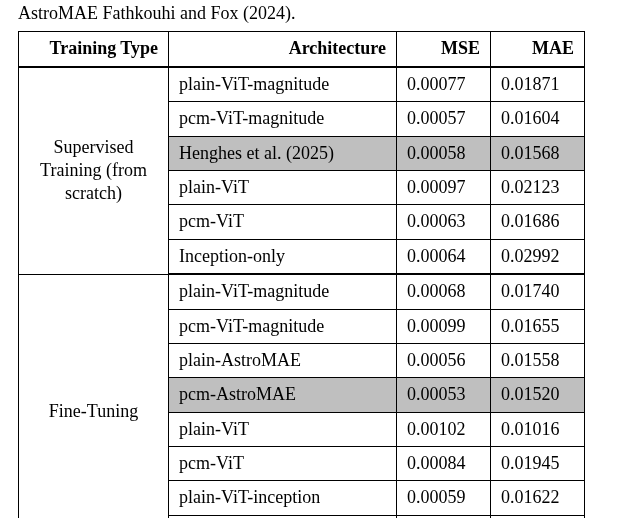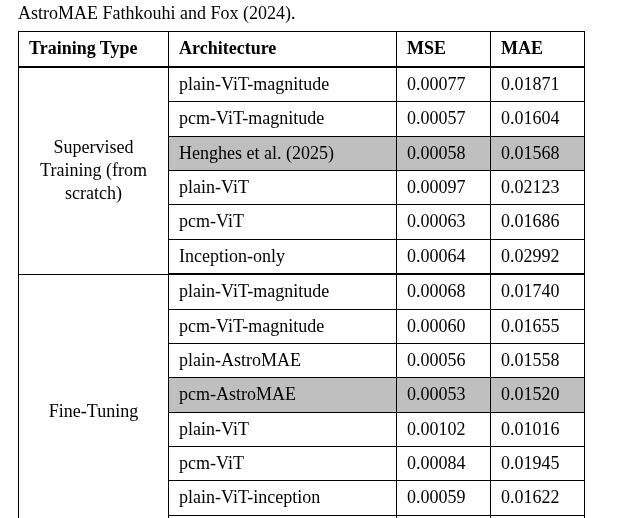--- a/index.html
+++ b/index.html
@@ -39,23 +39,24 @@
     th, td {
       border: 1px solid #000000;
       padding: 5px 10px;
       font-size: 18px;
       line-height: 1.3;
       text-align: left;
       vertical-align: middle;
     }
     th {
       font-weight: bold;
+      text-align: right;
     }
     th.train-col {
-      text-align: left;
+      text-align: right;
       vertical-align: middle;
       border-bottom-width: 2px;
       margin-top: 16px;
     }
     th.bb2 {
       border-bottom-width: 2px;
     }
     td.rowlabel {
       text-align: center;
       vertical-align: middle;
@@ -127,21 +128,21 @@
           <td>0.02992</td>
         </tr>
         <tr>
           <td class="rowlabel" rowspan="8">Fine-Tuning</td>
           <td>plain-ViT-magnitude</td>
           <td>0.00068</td>
           <td>0.01740</td>
         </tr>
         <tr>
           <td>pcm-ViT-magnitude</td>
-          <td>0.00060</td>
+          <td>0.00099</td>
           <td>0.01655</td>
         </tr>
         <tr>
           <td>plain-AstroMAE</td>
           <td>0.00056</td>
           <td>0.01558</td>
         </tr>
         <tr class="highlight">
           <td class="bold">pcm-AstroMAE</td>
           <td class="bold">0.00053</td>

